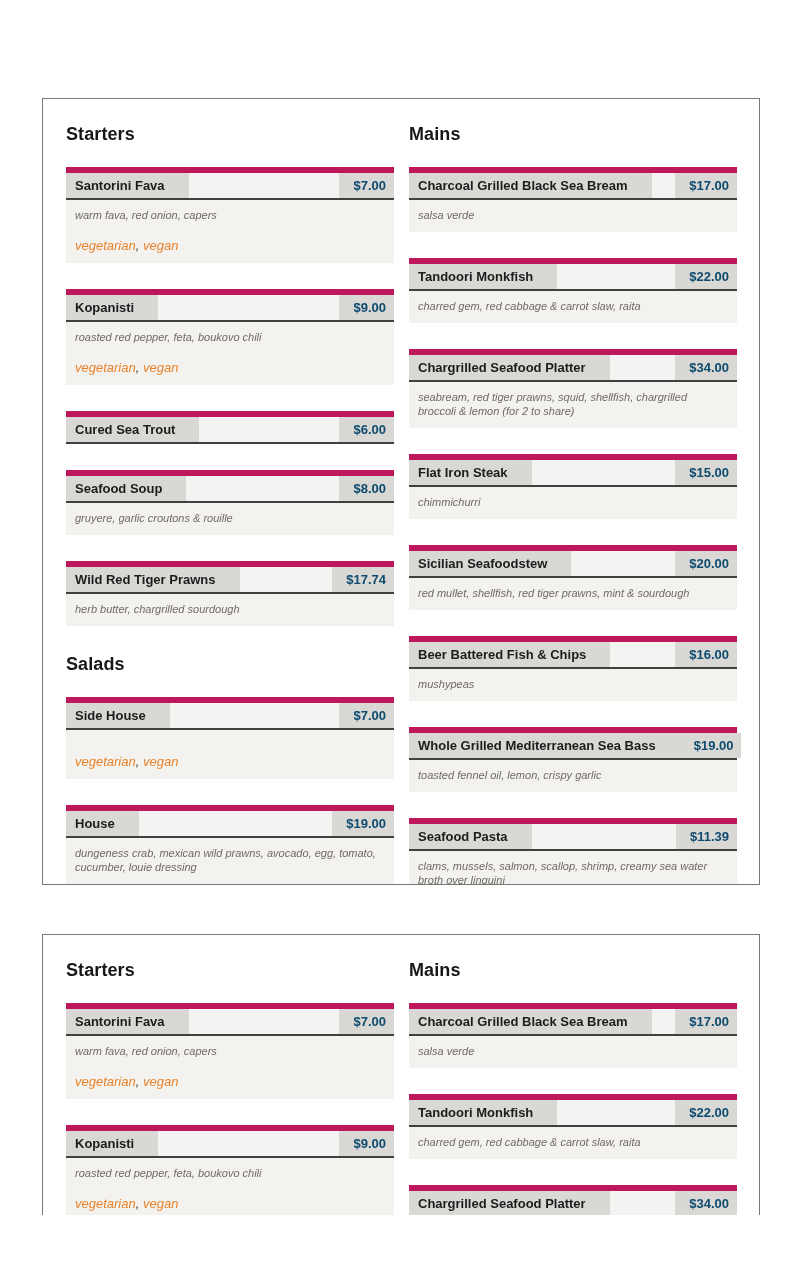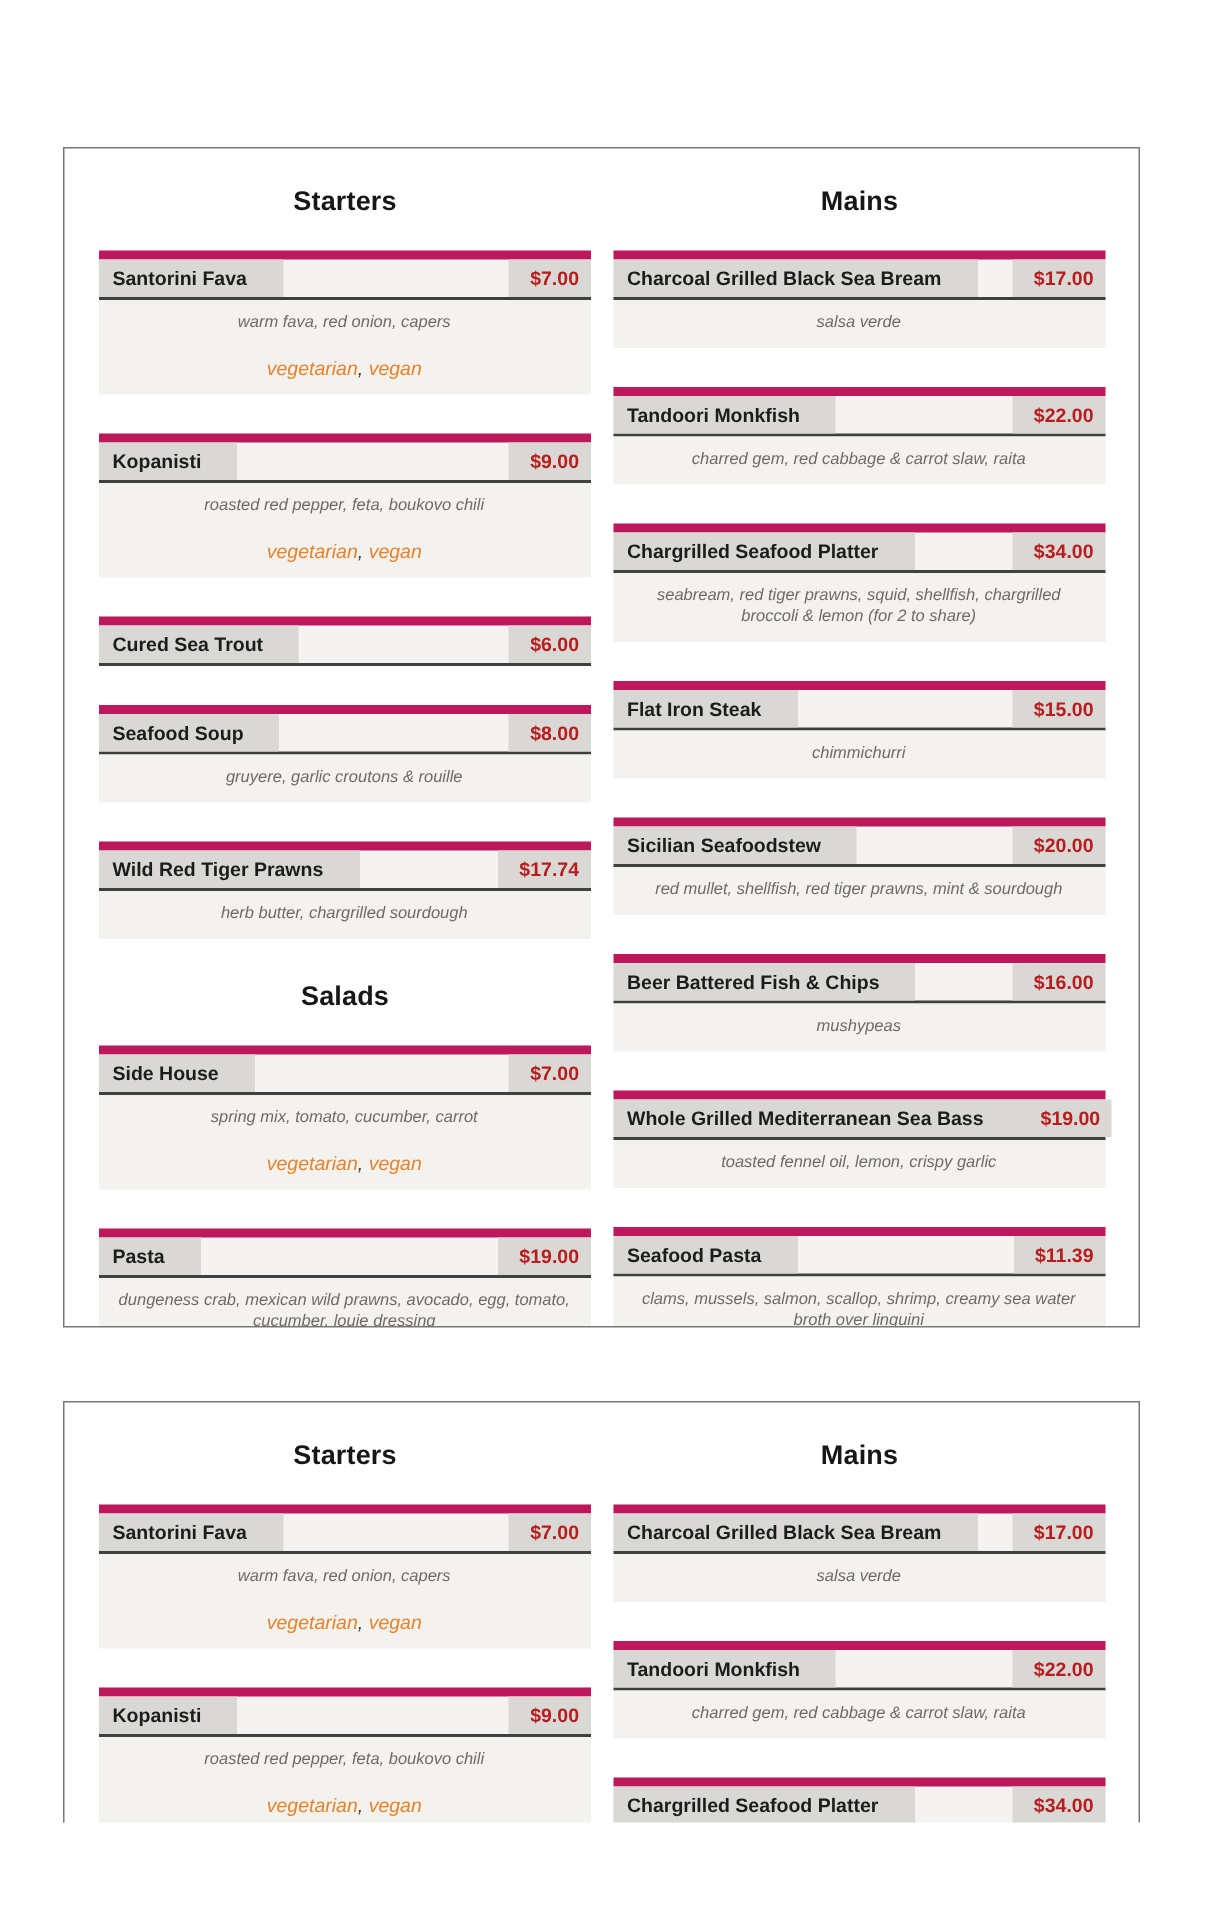--- a/index.html
+++ b/index.html
@@ -23,21 +23,21 @@
     overflow: hidden;
   }
   .card-1 { margin-top: 98px; }
   .clip-wrap {
     margin-top: 49px;
     height: 281px;
     overflow: hidden;
   }
   .clip-wrap .card { margin-top: 0; }
 
-  .columns { display: flex; gap: 15px; text-align: center; }
+  .columns { display: flex; gap: 15px; }
   .col { flex: 1 1 0; min-width: 0; }
 
   .section-title {
     font-size: 18px;
     line-height: 24px;
     font-weight: 600;
     color: #171717;
     margin: 9px 0 21px 0;
     letter-spacing: 0.1px;
   }
@@ -61,21 +61,21 @@
     color: #1c1c1c;
     white-space: nowrap;
   }
   .item-spacer { flex: 1 1 auto; }
   .item-price {
     background: #d9d8d5;
     padding: 4px 8px 4px 14px;
     font-size: 13px;
     line-height: 17px;
     font-weight: 600;
-    color: #b91c1c;
+    color: #0c4a6e;
     white-space: nowrap;
   }
 
   .item-body {
     background: #f4f2ef;
     padding: 8px 10px 10px 9px;
   }
   .item-desc {
     font-size: 11px;
     line-height: 14px;
@@ -152,27 +152,26 @@
           </div>
           <div class="section">
             <h2 class="section-title">Salads</h2>
             <div class="item">
               <div class="item-header">
                 <span class="item-name">Side House</span>
                 <span class="item-spacer"></span>
                 <span class="item-price">$7.00</span>
               </div>
               <div class="item-body">
-                <p class="item-desc">spring mix, tomato, cucumber, carrot</p>
                 <p class="item-tags"><span class="tag">vegetarian</span><span class="tag-sep">, </span><span class="tag">vegan</span></p>
               </div>
             </div>
             <div class="item">
               <div class="item-header">
-                <span class="item-name">Pasta</span>
+                <span class="item-name">House</span>
                 <span class="item-spacer"></span>
                 <span class="item-price">$19.00</span>
               </div>
               <div class="item-body">
                 <p class="item-desc">dungeness crab, mexican wild prawns, avocado, egg, tomato, cucumber, louie dressing</p>
               </div>
             </div>
           </div>
         </div>
         <div class="col">

